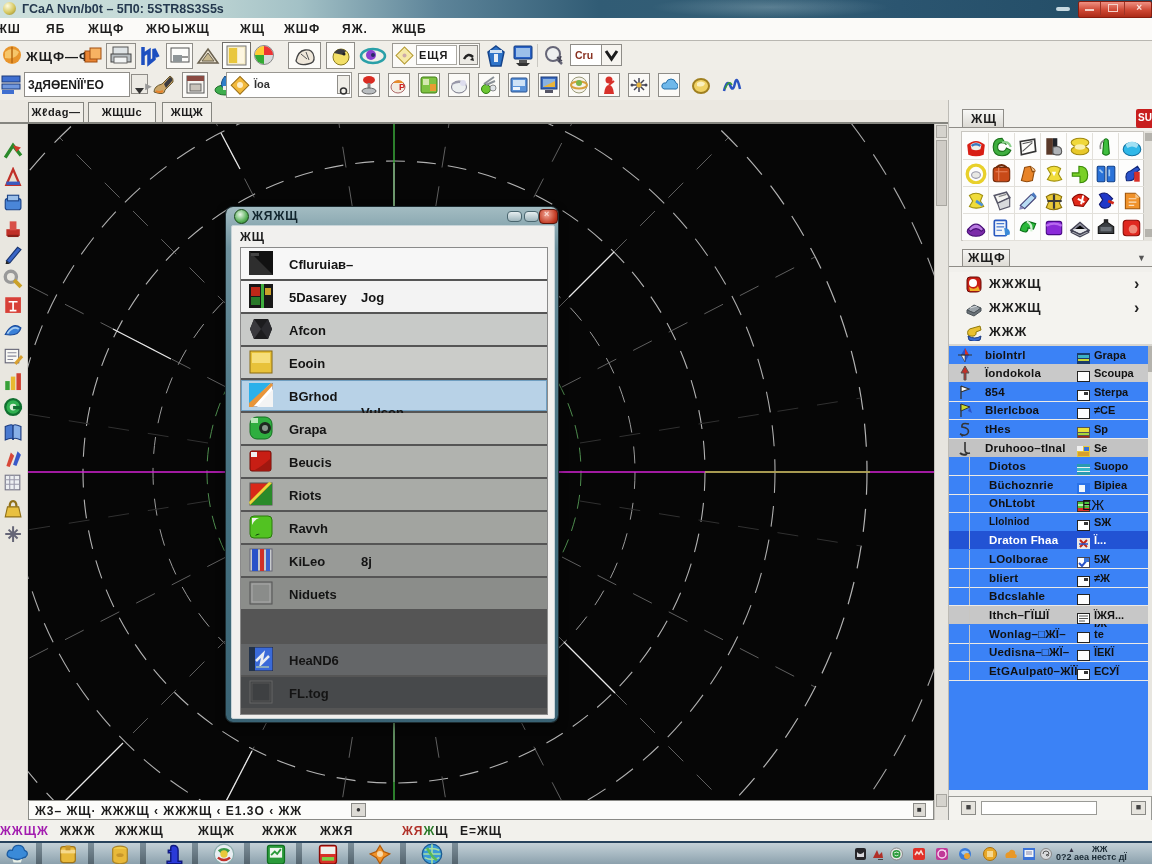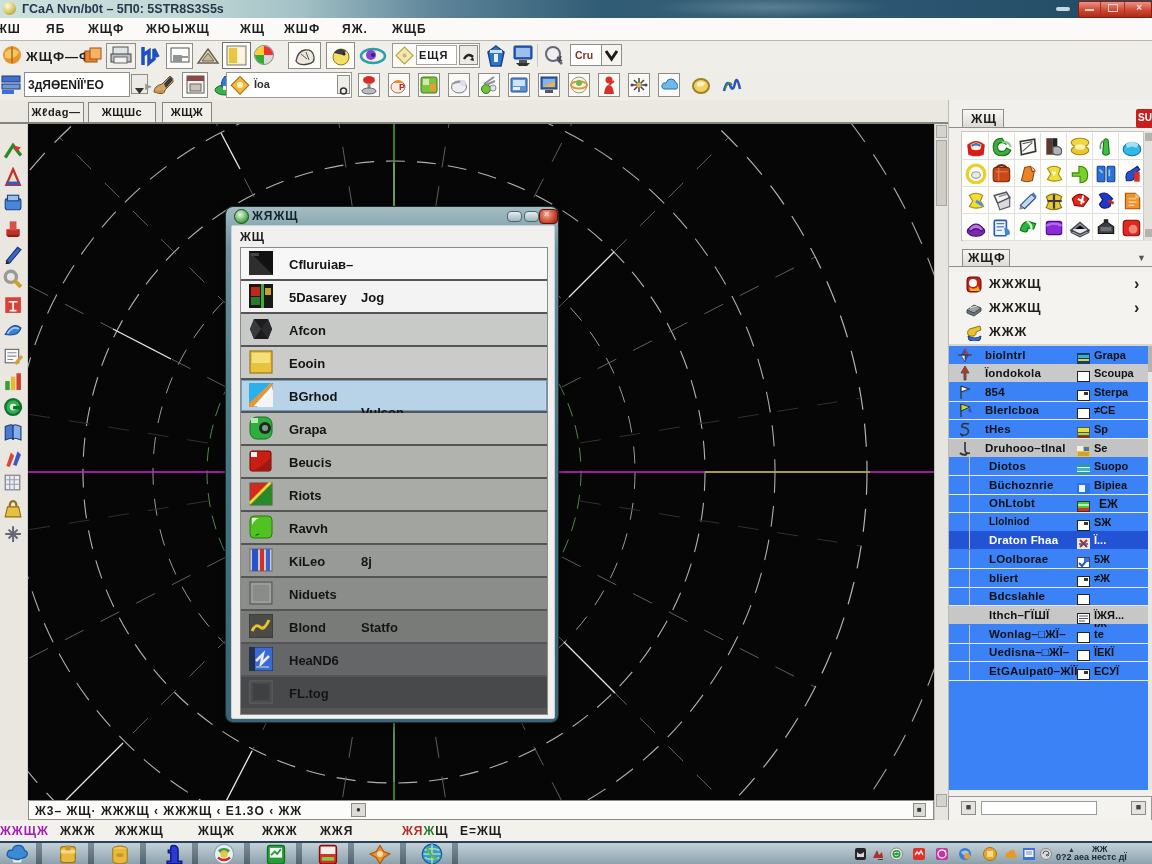--- a/index.html
+++ b/index.html
@@ -506,28 +506,20 @@
 <div style="position:absolute;left:48px;top:9px;font-size:13px;font-weight:bold;color:#141414;">KiLeo</div>
 <div style="position:absolute;left:120px;top:9px;font-size:13px;font-weight:bold;color:#141414;">8j</div>
 </div>
 <div style="position:absolute;left:0;top:330px;width:306px;height:31px;background:#8b8d8a;">
 <div style="position:absolute;left:8px;top:3px;width:24px;height:24px;"><svg width="24" height="24" viewBox="0 0 24 24">
               <rect x="1" y="1" width="22" height="22" fill="#8a8c8a" stroke="#555"></rect>
               <rect x="3" y="3" width="18" height="18" fill="none" stroke="#aaa"></rect>
             </svg></div>
 <div style="position:absolute;left:48px;top:9px;font-size:13px;font-weight:bold;color:#141414;">Niduets</div>
 </div>
-<div style="position:absolute;left:0;top:363px;width:306px;height:31px;background:#797b78;">
-<div style="position:absolute;left:8px;top:3px;width:24px;height:24px;"><svg width="24" height="24" viewBox="0 0 24 24">
-              <rect x="0" y="0" width="24" height="24" fill="#4a4a46" stroke="#333"></rect>
-              <path d="M3 17 q4 -8 8 -4 q4 4 9 -7" stroke="#e8c22a" stroke-width="3" fill="none"></path>
-            </svg></div>
-<div style="position:absolute;left:48px;top:9px;font-size:13px;font-weight:bold;color:#141414;">Blond</div>
-<div style="position:absolute;left:120px;top:9px;font-size:13px;font-weight:bold;color:#141414;">Statfo</div>
-</div>
 <div style="position:absolute;left:0;top:396px;width:306px;height:31px;background:#646668;">
 <div style="position:absolute;left:8px;top:3px;width:24px;height:24px;"><svg width="24" height="24" viewBox="0 0 24 24">
               <rect x="0" y="0" width="24" height="24" fill="#3a6ad8" stroke="#223"></rect>
               <path d="M0 0 h6 v24 h-6z" fill="#22324a"></path>
               <path d="M7 14 L14 7 L12 17 L20 9" stroke="#e8ecf2" stroke-width="2.5" fill="none"></path>
               <path d="M7 20 h13" stroke="#8ab" stroke-width="2"></path>
             </svg></div>
 <div style="position:absolute;left:48px;top:9px;font-size:13px;font-weight:bold;color:#141414;">HeaND6</div>
 </div>
 <div style="position:absolute;left:0;top:429px;width:306px;height:31px;background:#47494b;">
@@ -919,21 +911,21 @@
 <div style="position:absolute;left:145px;top:3px;font-size:11px;font-weight:bold;color:#111;">Bipiea</div>
 </div>
 <div style="position:absolute;left:0;top:148px;width:199px;height:18px;border-bottom:1px solid #eceae6;">
 <div style="position:absolute;left:20px;top:0px;width:1px;height:18px;background:#c8c6c2;"></div>
 <div style="position:absolute;left:40px;top:3px;font-size:11.5px;font-weight:bold;color:#111;letter-spacing:0.2px;">OhLtobt</div>
 <div style="position:absolute;left:128px;top:3.5px;"><svg width="13" height="11" viewBox="0 0 13 11">
             <rect x="0.5" y="0.5" width="12" height="10" fill="#d83028" stroke="#333"></rect>
             <rect x="1" y="1" width="11" height="6" fill="#4ac83a"></rect>
             <rect x="1" y="3" width="11" height="2" fill="#b8f0b0"></rect>
           </svg></div>
-<div style="position:absolute;left:150px;top:3px;font-size:12px;font-weight:bold;color:#111;">EЖ</div>
+<div style="position:absolute;left:133px;top:3px;font-size:14px;font-weight:normal;color:#111;">EЖ</div>
 </div>
 <div style="position:absolute;left:0;top:167px;width:199px;height:18px;border-bottom:1px solid #eceae6;">
 <div style="position:absolute;left:20px;top:0px;width:1px;height:18px;background:#c8c6c2;"></div>
 <div style="position:absolute;left:40px;top:3px;font-size:10px;font-weight:bold;color:#111;letter-spacing:0.2px;">Llolniod</div>
 <div style="position:absolute;left:128px;top:3.5px;"><svg width="13" height="11" viewBox="0 0 13 11">
             <rect x="0.5" y="0.5" width="12" height="10" fill="#fdfdfd" stroke="#222"></rect>
             <rect x="7" y="2" width="4" height="3" fill="#333"></rect>
           </svg></div>
 <div style="position:absolute;left:145px;top:3px;font-size:11px;font-weight:bold;color:#111;">SЖ</div>
 </div>

